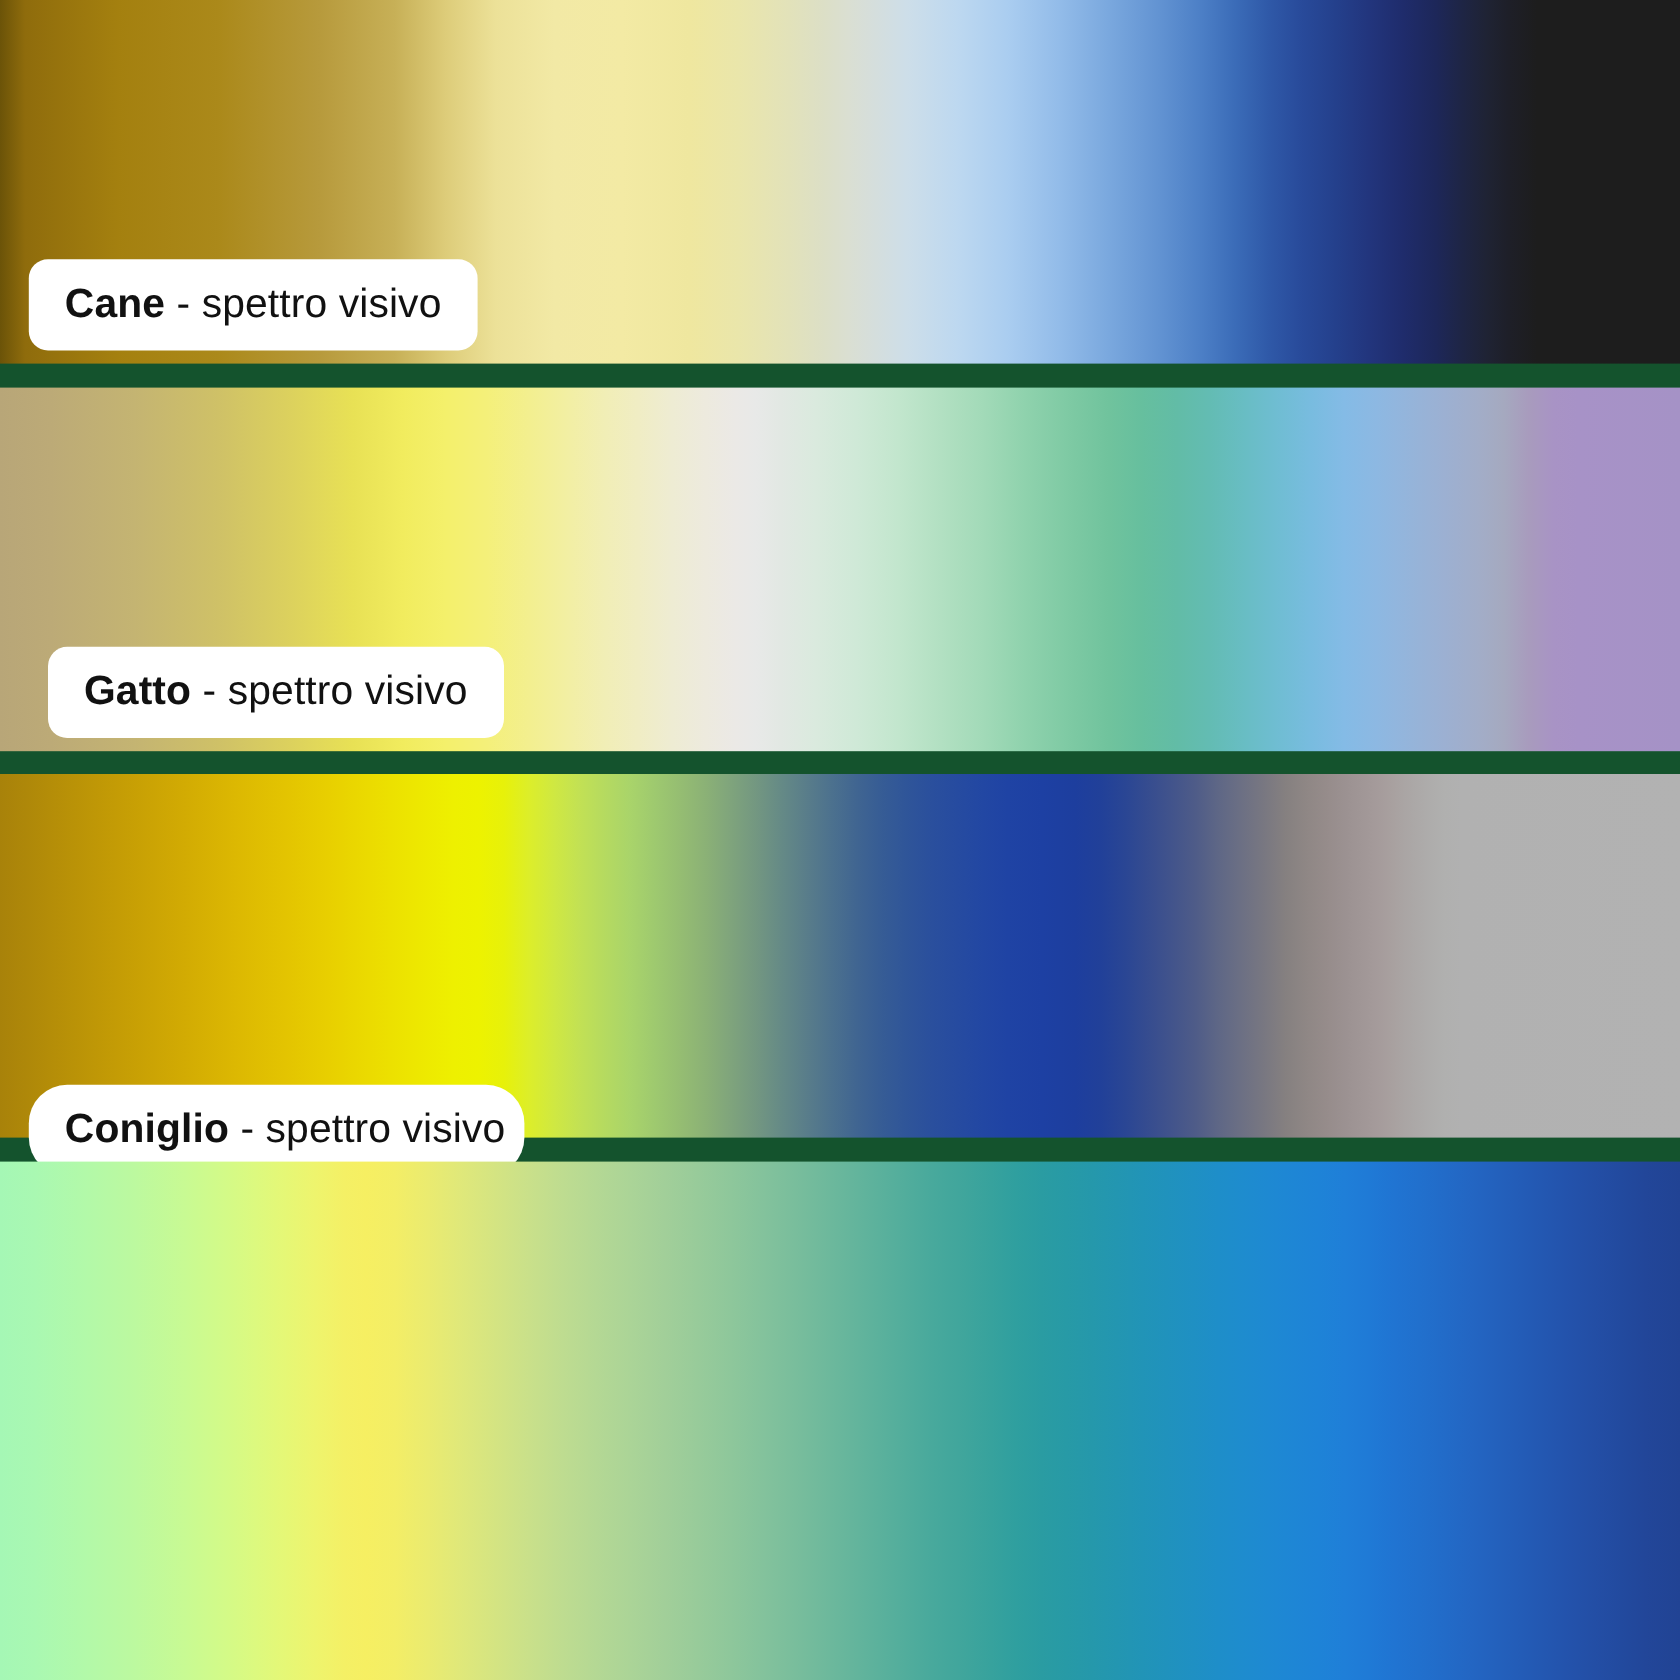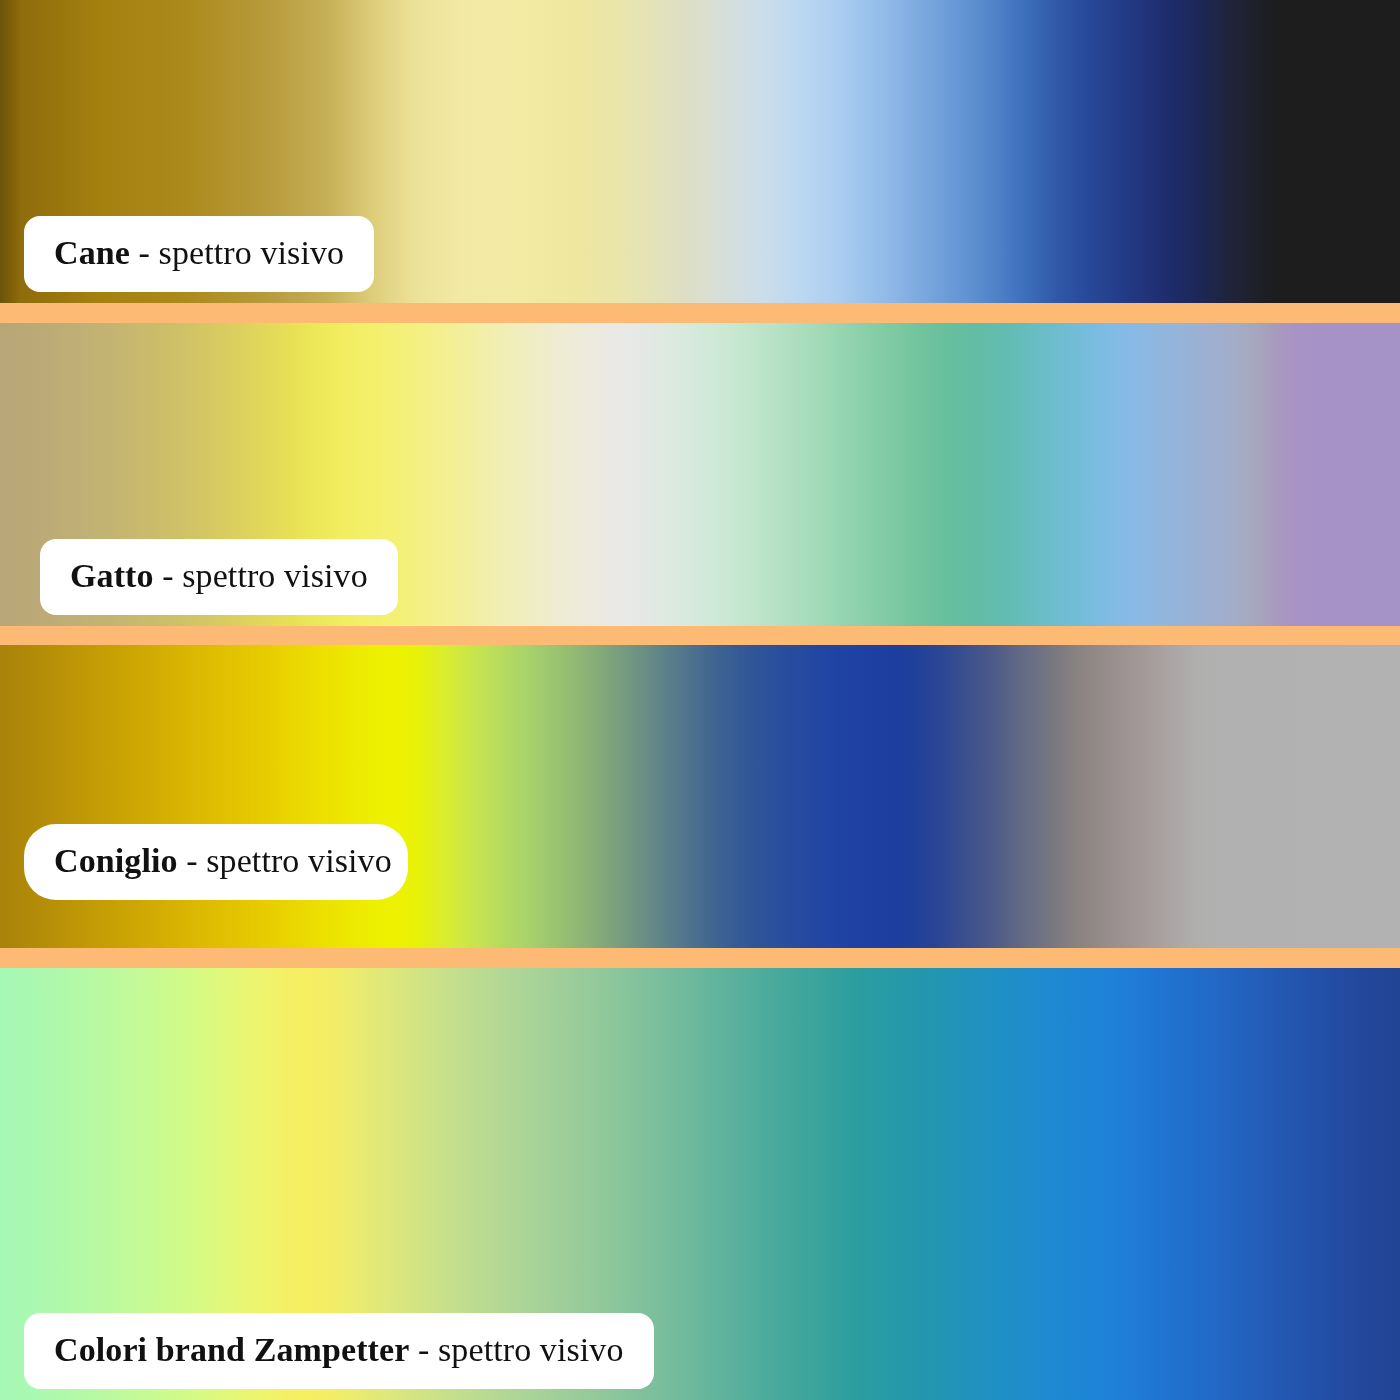--- a/index.html
+++ b/index.html
@@ -11,22 +11,21 @@
     width: 1400px;
     height: 1400px;
     font-family: "Liberation Sans", sans-serif;
     overflow: hidden;
   }
 
   #canvas {
     position: relative;
     width: 1400px;
     height: 1400px;
-    background: #fdba74;
-    font-family: Liberation Serif, serif;
+    background: #14532d;
   }
 
   .band {
     position: absolute;
     left: 0;
     width: 1400px;
   }
 
   
   .band-cane      { top: 0px;    height: 303px; }
@@ -257,21 +256,21 @@
   }
   .label-pill .name {
     font-weight: bold;
   }
   .label-pill .rest {
     font-weight: normal;
   }
 
   .pill-cane      { left: 24px; top: 216px; padding: 20px 30px 22px 30px; }
   .pill-gatto     { left: 40px; top: 539px; padding: 20px 30px 22px 30px; }
-  .pill-coniglio  { left: 24px; top: 824px; padding: 20px 16px 22px 30px; border-radius: 32px; }
+  .pill-coniglio  { left: 24px; top: 904px; padding: 20px 16px 22px 30px; border-radius: 32px; }
   .pill-zampetter { left: 24px; top: 1313px; padding: 20px 30px 22px 30px; }
 </style>
 </head>
 <body>
 
 <div id="canvas">
 
   <div class="band band-cane grad-cane"></div>
   <div class="label-pill pill-cane">
     <span class="txt">
@@ -287,19 +286,14 @@
   </div>
 
   <div class="band band-coniglio grad-coniglio"></div>
   <div class="label-pill pill-coniglio">
     <span class="txt">
       <span class="name">Coniglio</span><span class="rest"> - spettro visivo</span>
     </span>
   </div>
 
   <div class="band band-zampetter grad-zampetter"></div>
-  <div class="label-pill pill-zampetter">
-    <span class="txt">
-      <span class="name">Colori brand Zampetter</span><span class="rest"> - spettro visivo</span>
-    </span>
-  </div>
 
 </div>
 
 </body></html>

